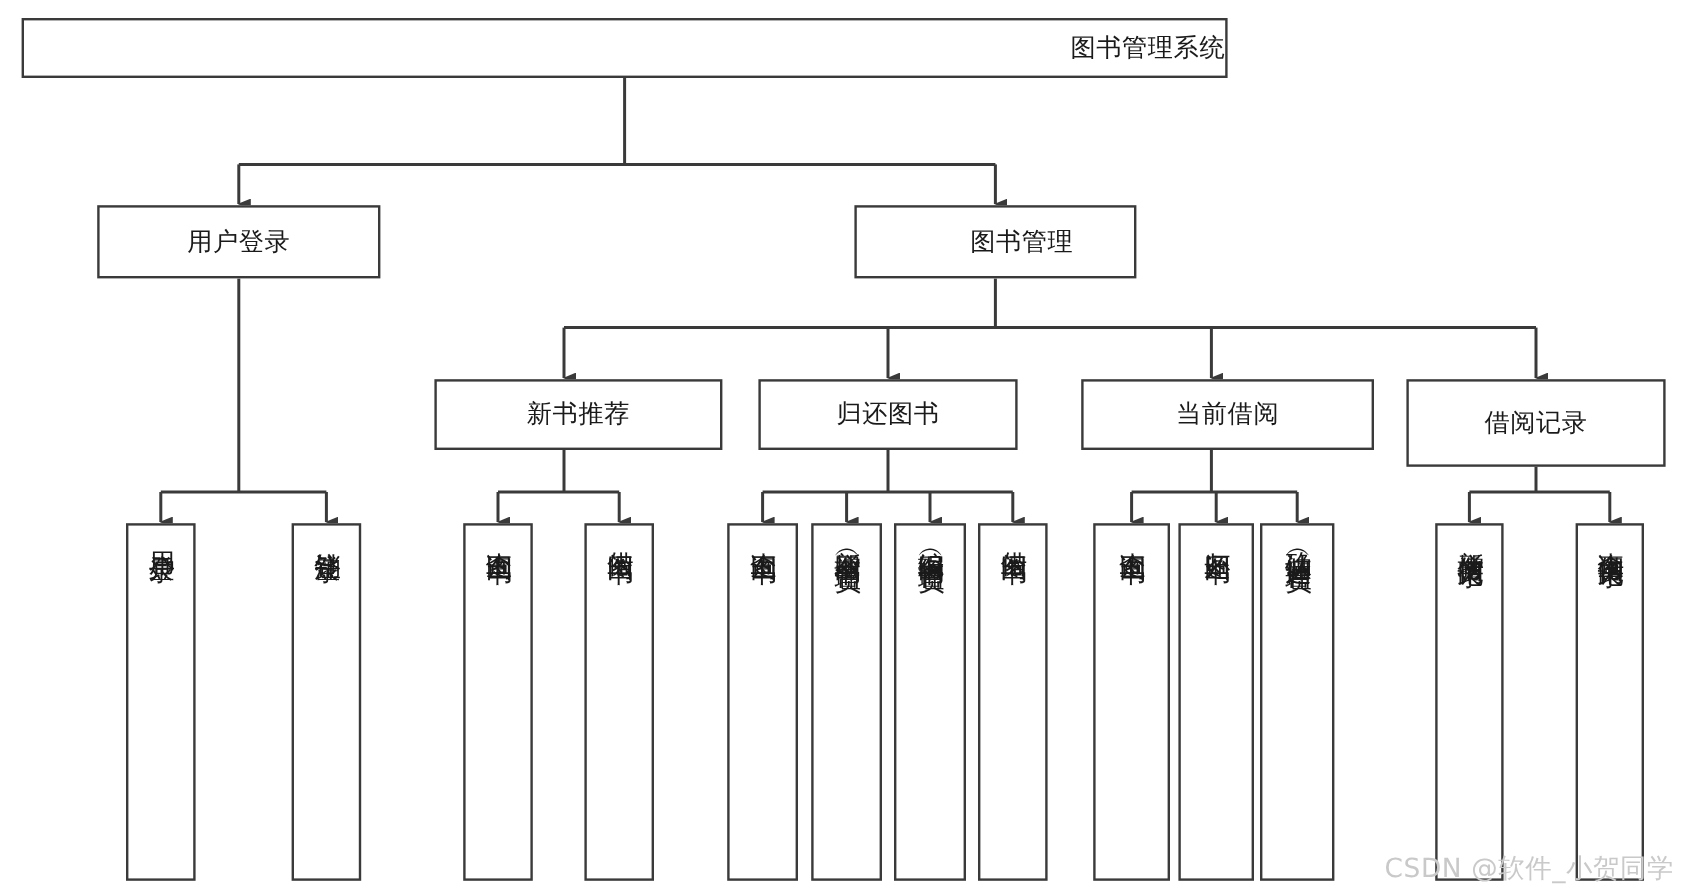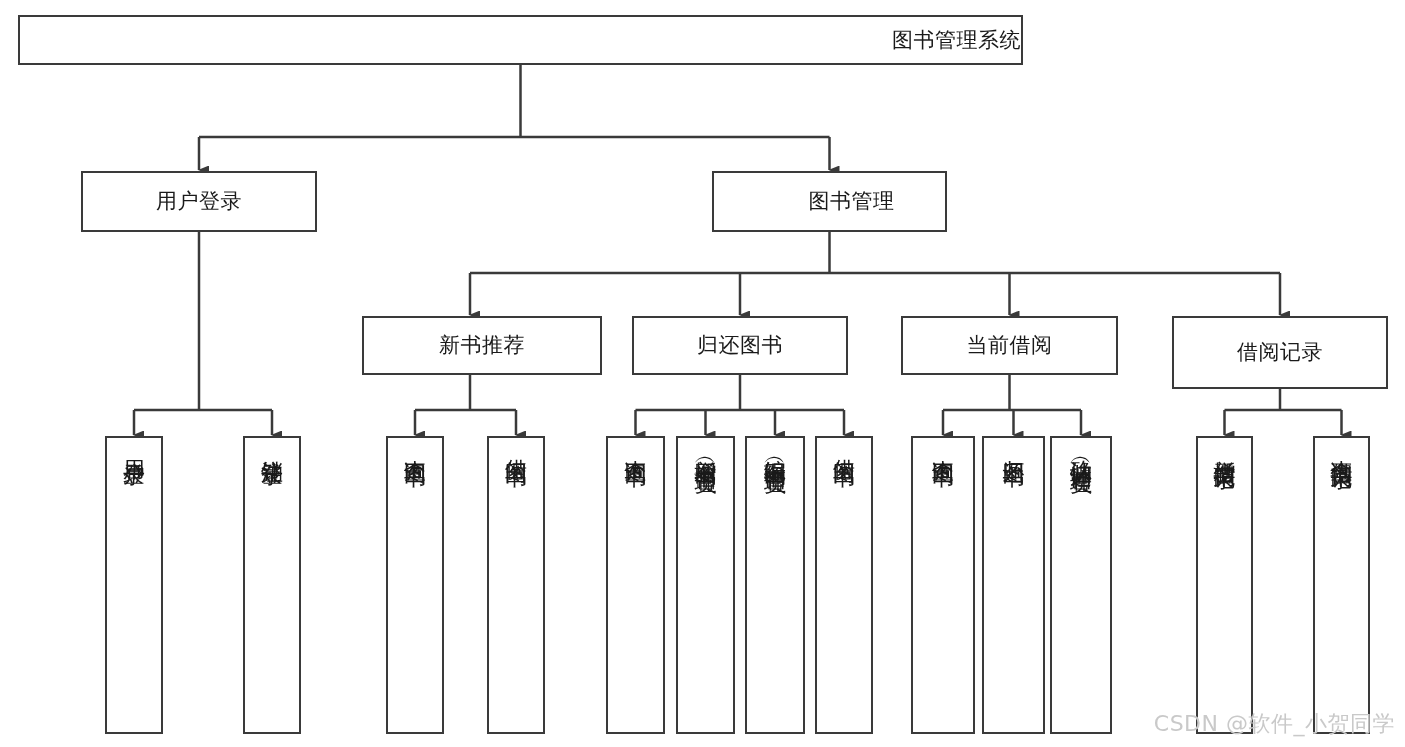--- a/index.html
+++ b/index.html
@@ -129,21 +129,21 @@
   </div>
 
   <div class="node horiz" style="left: 362px; top: 316px; width: 240px; height: 59px;">
     <span class="node-label">新书推荐</span>
   </div>
 
   <div class="node horiz" style="left: 632px; top: 316px; width: 216px; height: 59px;">
     <span class="node-label">归还图书</span>
   </div>
 
-  <div class="node horiz" style="left: 901px; top: 316px; width: 217px; height: 59px;">
+  <div class="node horiz" style="left: 901px; top: 316px; width: 244px; height: 59px;">
     <span class="node-label">当前借阅</span>
   </div>
 
   <div class="node horiz" style="left: 1172px; top: 316px; width: 216px; height: 73px;">
     <span class="node-label">借阅记录</span>
   </div>
 
   <div class="node vert" style="left: 105px; top: 436px; width: 58px; height: 298px;">
     <span class="node-label">用户登录</span>
   </div>

